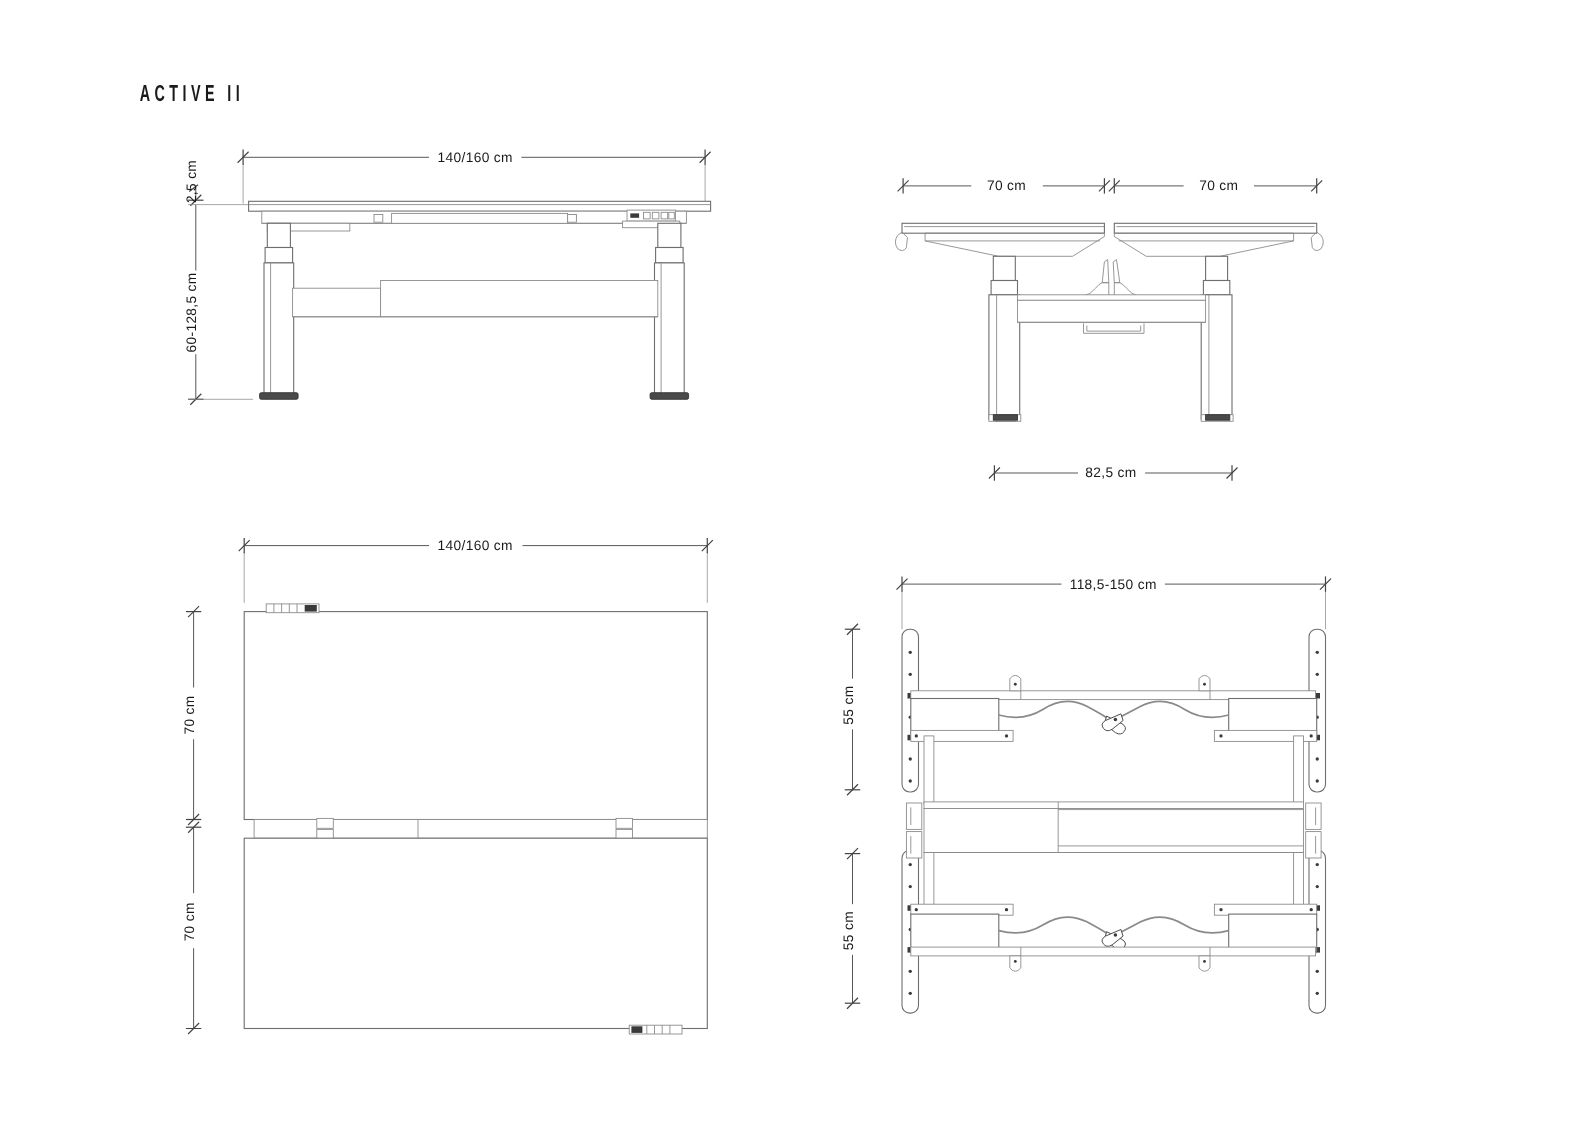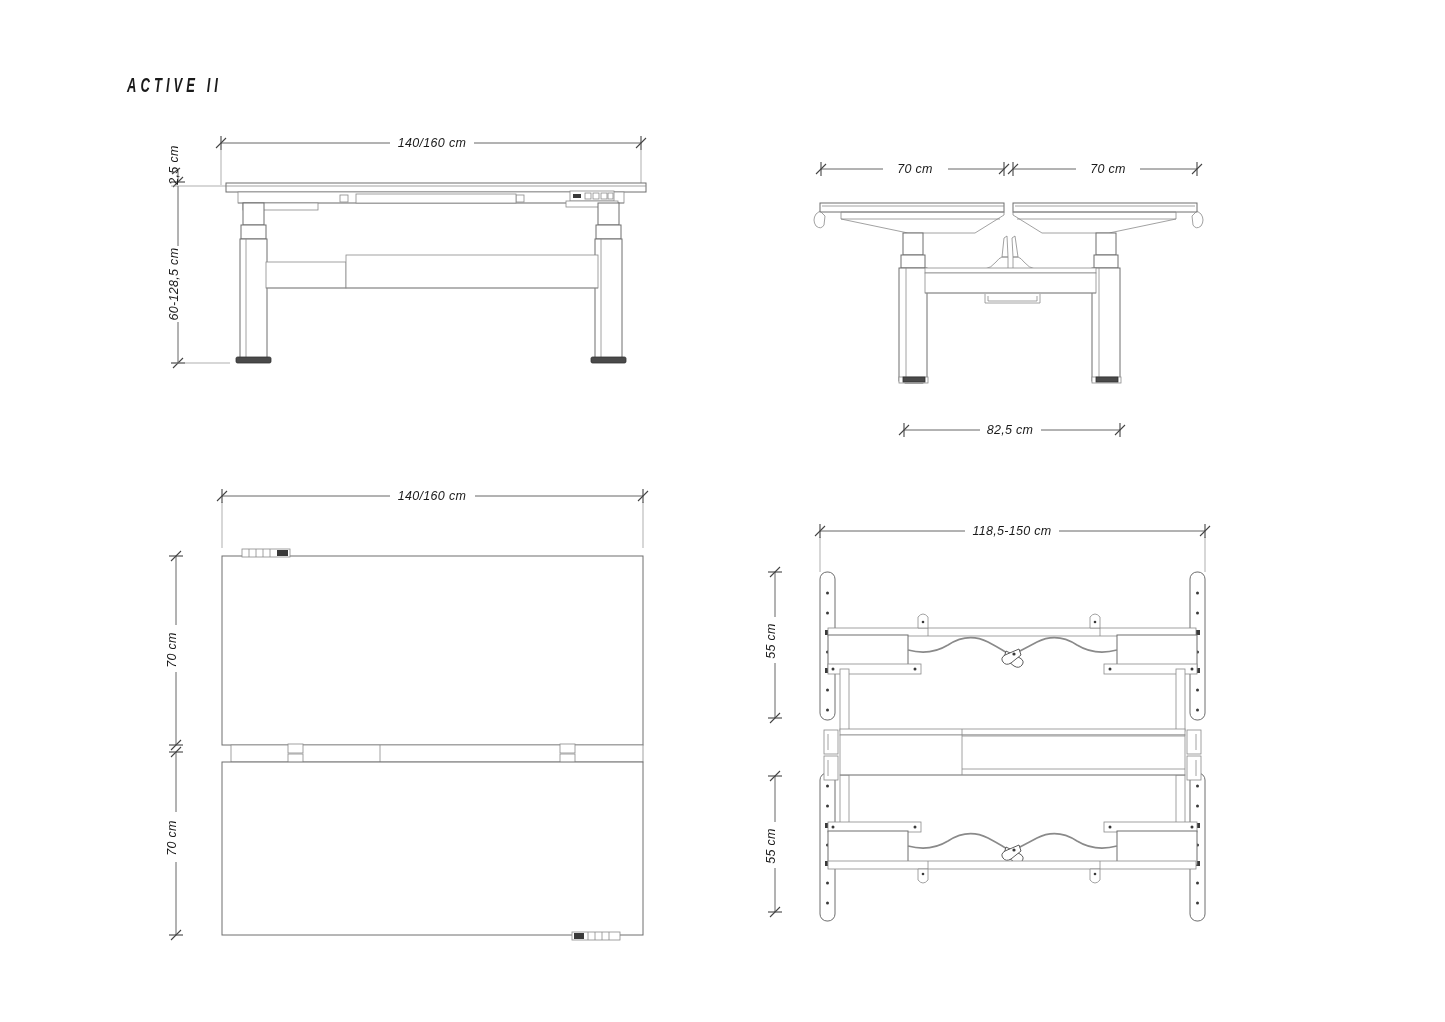--- a/index.html
+++ b/index.html
@@ -3,21 +3,21 @@
 <meta charset="utf-8">
 <style>
   html,body{margin:0;padding:0;background:#ffffff;}
   body{
     width:1445px;height:1022px;
     font-family:"Liberation Sans", sans-serif;
     color:#1a1a1a;
     overflow:hidden;
     position:relative;
   }
-  #sheet{position:absolute;inset:0;width:1313px;height:1022px;font-style:italic;}
+  #sheet{position:absolute;inset:0;width:1313px;height:1022px;}
   #sheet svg{display:block;width:1445px;height:1022px;}
 
   
   .title-text{
     font-family:"Liberation Sans", sans-serif;
     font-size:21px;
     font-weight:700;
     letter-spacing:6.5px;
     fill:#1a1a1a;
     transform:scaleX(0.62);

